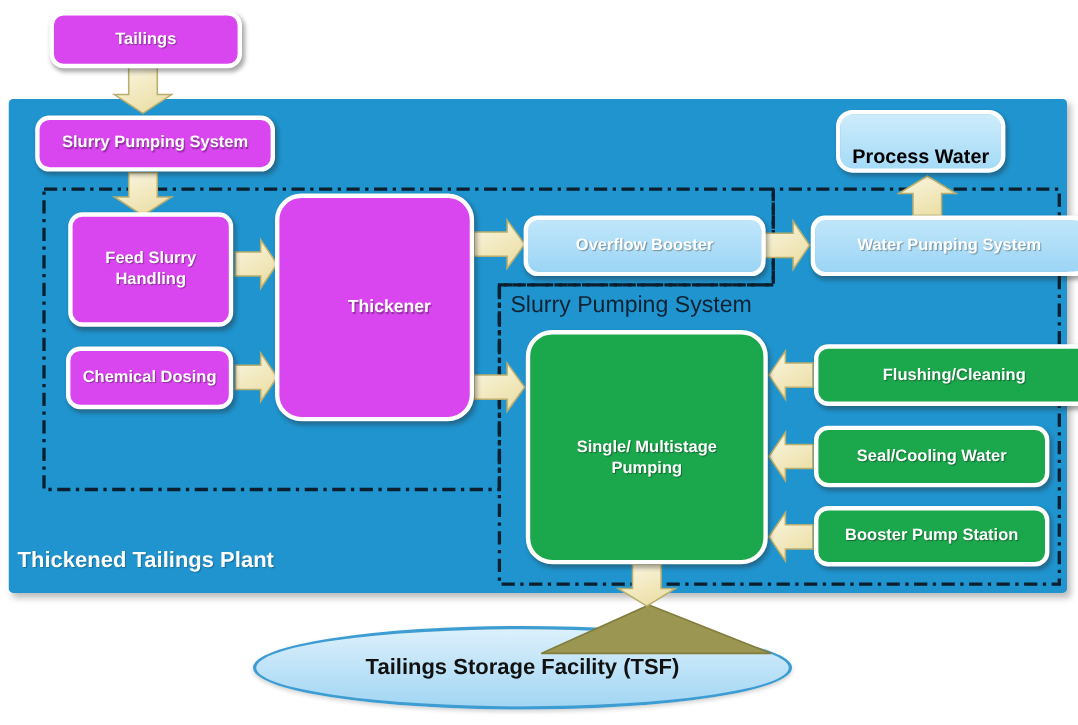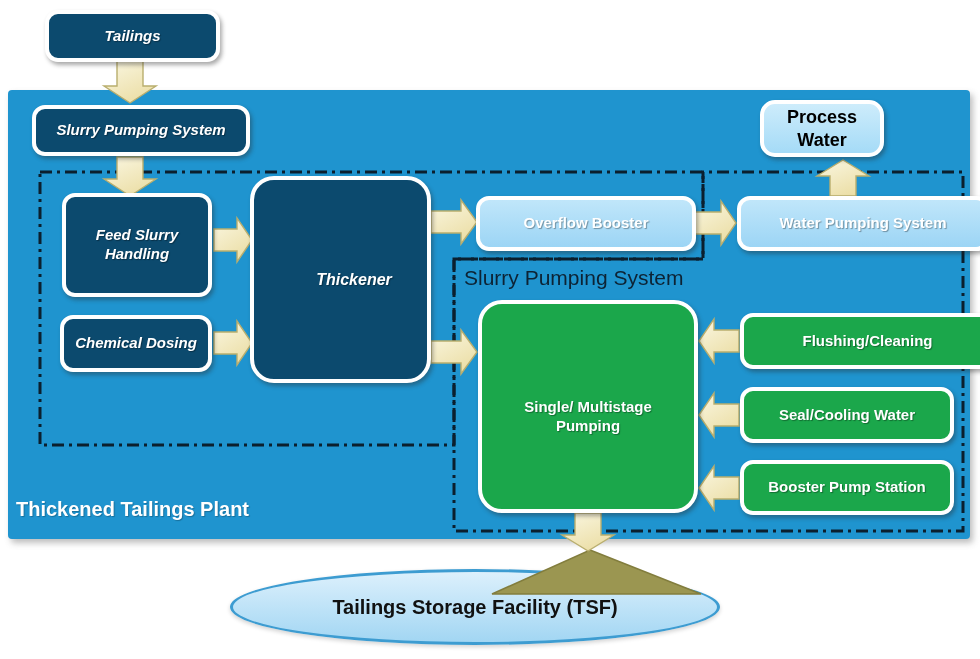--- a/index.html
+++ b/index.html
@@ -13,21 +13,21 @@
     box-shadow:3px 4px 6px rgba(110,110,110,.45);
   }
   .node{
     position:absolute;box-sizing:border-box;
     border:4px solid #fff;border-radius:13px;
     display:flex;align-items:center;justify-content:center;text-align:center;
     color:#fff;font-weight:bold;font-size:15px;line-height:1.25;
     box-shadow:2px 3px 4px rgba(40,40,40,.40);
     text-shadow:1px 1px 1px rgba(0,0,0,.35);
   }
-  .olive{background:#0c4a6e;font-style:italic;}
+  .olive{background:#d946ef;}
   .lblue{background:linear-gradient(180deg,#c0e6fa 0%,#9cd5f5 100%);}
   .green{background:#1ba74b;}
   .process{
     background:linear-gradient(180deg,#cdecfb 0%,#a5dbf7 100%);
     color:#000;font-size:18px;text-shadow:none;border-radius:15px;
   }
   .round-big{border-radius:24px;}
   .rlabel{
     position:absolute;color:#0d2334;font-size:21px;font-weight:normal;
     white-space:nowrap;
@@ -108,21 +108,21 @@
   </div>
 
   <div class="node lblue" style="left:476px;top:196px;width:220px;height:55px;">
     <span class="lbl">Overflow Booster</span>
   </div>
 
   <div class="node lblue" style="left:737px;top:196px;width:252px;height:55px;">
     <span class="lbl">Water Pumping System</span>
   </div>
 
-  <div class="node process" style="left:760px;top:100px;width:124px;height:57px;">
+  <div class="node process" style="left:760px;top:100px;width:154px;height:57px;align-items:flex-end;">
     <span class="lbl">Process Water</span>
   </div>
 
   <div class="node green round-big" style="left:478px;top:300px;width:220px;height:213px;">
     <span class="lbl" style="max-width:165px;margin-top:20px;">Single/ Multistage Pumping</span>
   </div>
 
   <div class="node green" style="left:740px;top:313px;width:255px;height:56px;">
     <span class="lbl">Flushing/Cleaning</span>
   </div>

